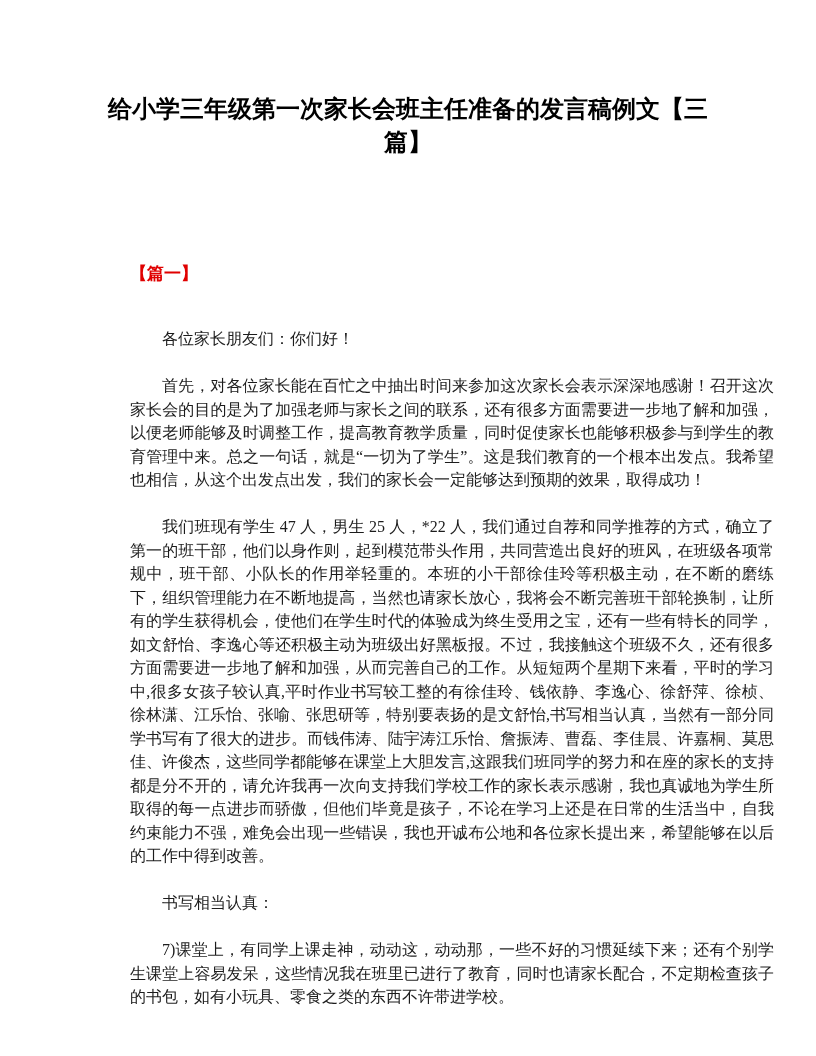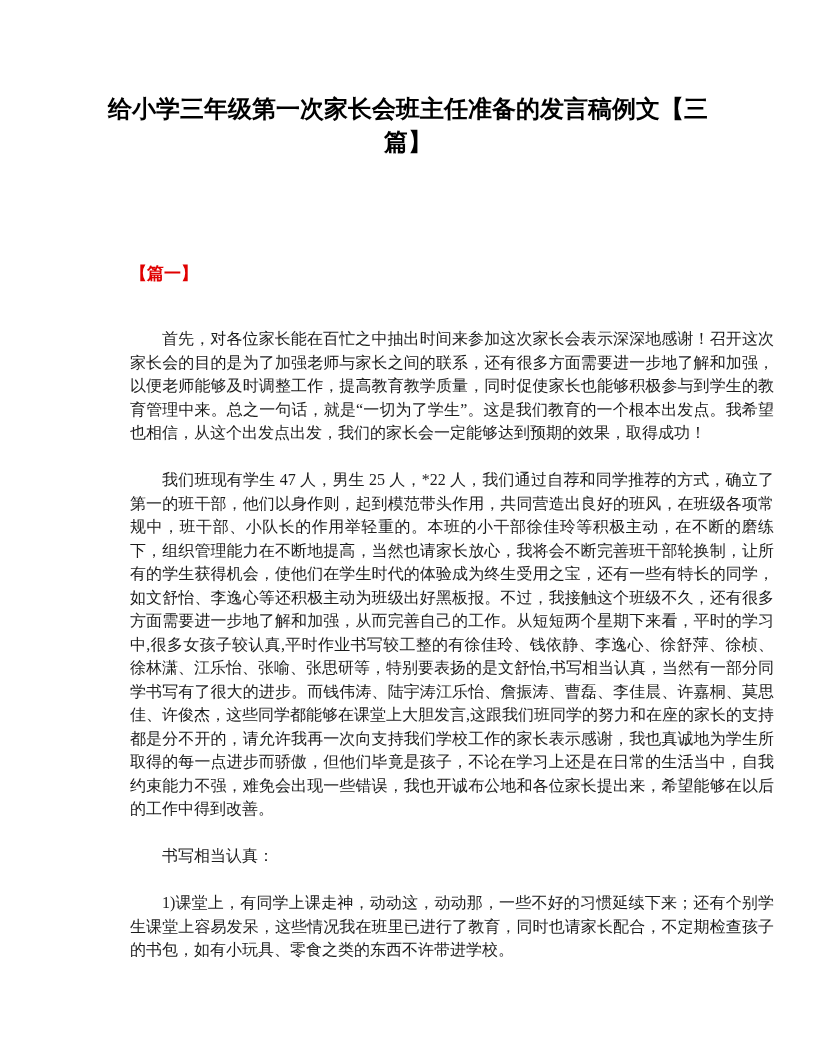--- a/index.html
+++ b/index.html
@@ -53,19 +53,20 @@
 </head>
 <body>
 
 <div class="page">
 
   <h1 class="doc-title">给小学三年级第一次家长会班主任准备的发言稿例文【三篇】</h1>
 
   <div class="section-heading">【篇一】</div>
 
   <div class="doc-body">
+    <p>各位家长朋友们：你们好！</p>
     <p>首先，对各位家长能在百忙之中抽出时间来参加这次家长会表示深深地感谢！召开这次家长会的目的是为了加强老师与家长之间的联系，还有很多方面需要进一步地了解和加强，以便老师能够及时调整工作，提高教育教学质量，同时促使家长也能够积极参与到学生的教育管理中来。总之一句话，就是“一切为了学生”。这是我们教育的一个根本出发点。我希望也相信，从这个出发点出发，我们的家长会一定能够达到预期的效果，取得成功！</p>
     <p>我们班现有学生 47 人，男生 25 人，*22 人，我们通过自荐和同学推荐的方式，确立了第一的班干部，他们以身作则，起到模范带头作用，共同营造出良好的班风，在班级各项常规中，班干部、小队长的作用举轻重的。本班的小干部徐佳玲等积极主动，在不断的磨练下，组织管理能力在不断地提高，当然也请家长放心，我将会不断完善班干部轮换制，让所有的学生获得机会，使他们在学生时代的体验成为终生受用之宝，还有一些有特长的同学，如文舒怡、李逸心等还积极主动为班级出好黑板报。不过，我接触这个班级不久，还有很多方面需要进一步地了解和加强，从而完善自己的工作。从短短两个星期下来看，平时的学习中,很多女孩子较认真,平时作业书写较工整的有徐佳玲、钱依静、李逸心、徐舒萍、徐桢、徐林潇、江乐怡、张喻、张思研等，特别要表扬的是文舒怡,书写相当认真，当然有一部分同学书写有了很大的进步。而钱伟涛、陆宇涛江乐怡、詹振涛、曹磊、李佳晨、许嘉桐、莫思佳、许俊杰，这些同学都能够在课堂上大胆发言,这跟我们班同学的努力和在座的家长的支持都是分不开的，请允许我再一次向支持我们学校工作的家长表示感谢，我也真诚地为学生所取得的每一点进步而骄傲，但他们毕竟是孩子，不论在学习上还是在日常的生活当中，自我约束能力不强，难免会出现一些错误，我也开诚布公地和各位家长提出来，希望能够在以后的工作中得到改善。</p>
     <p>书写相当认真：</p>
-    <p>1)课堂上，有同学上课走神，动动这，动动那，一些不好的习惯延续下来；还有个别学生课堂上容易发呆，这些情况我在班里已进行了教育，同时也请家长配合，不定期检查孩子的书包，如有小玩具、零食之类的东西不许带进学校。</p>
+    <p>7)课堂上，有同学上课走神，动动这，动动那，一些不好的习惯延续下来；还有个别学生课堂上容易发呆，这些情况我在班里已进行了教育，同时也请家长配合，不定期检查孩子的书包，如有小玩具、零食之类的东西不许带进学校。</p>
   </div>
 
 </div>
 
 </body></html>

